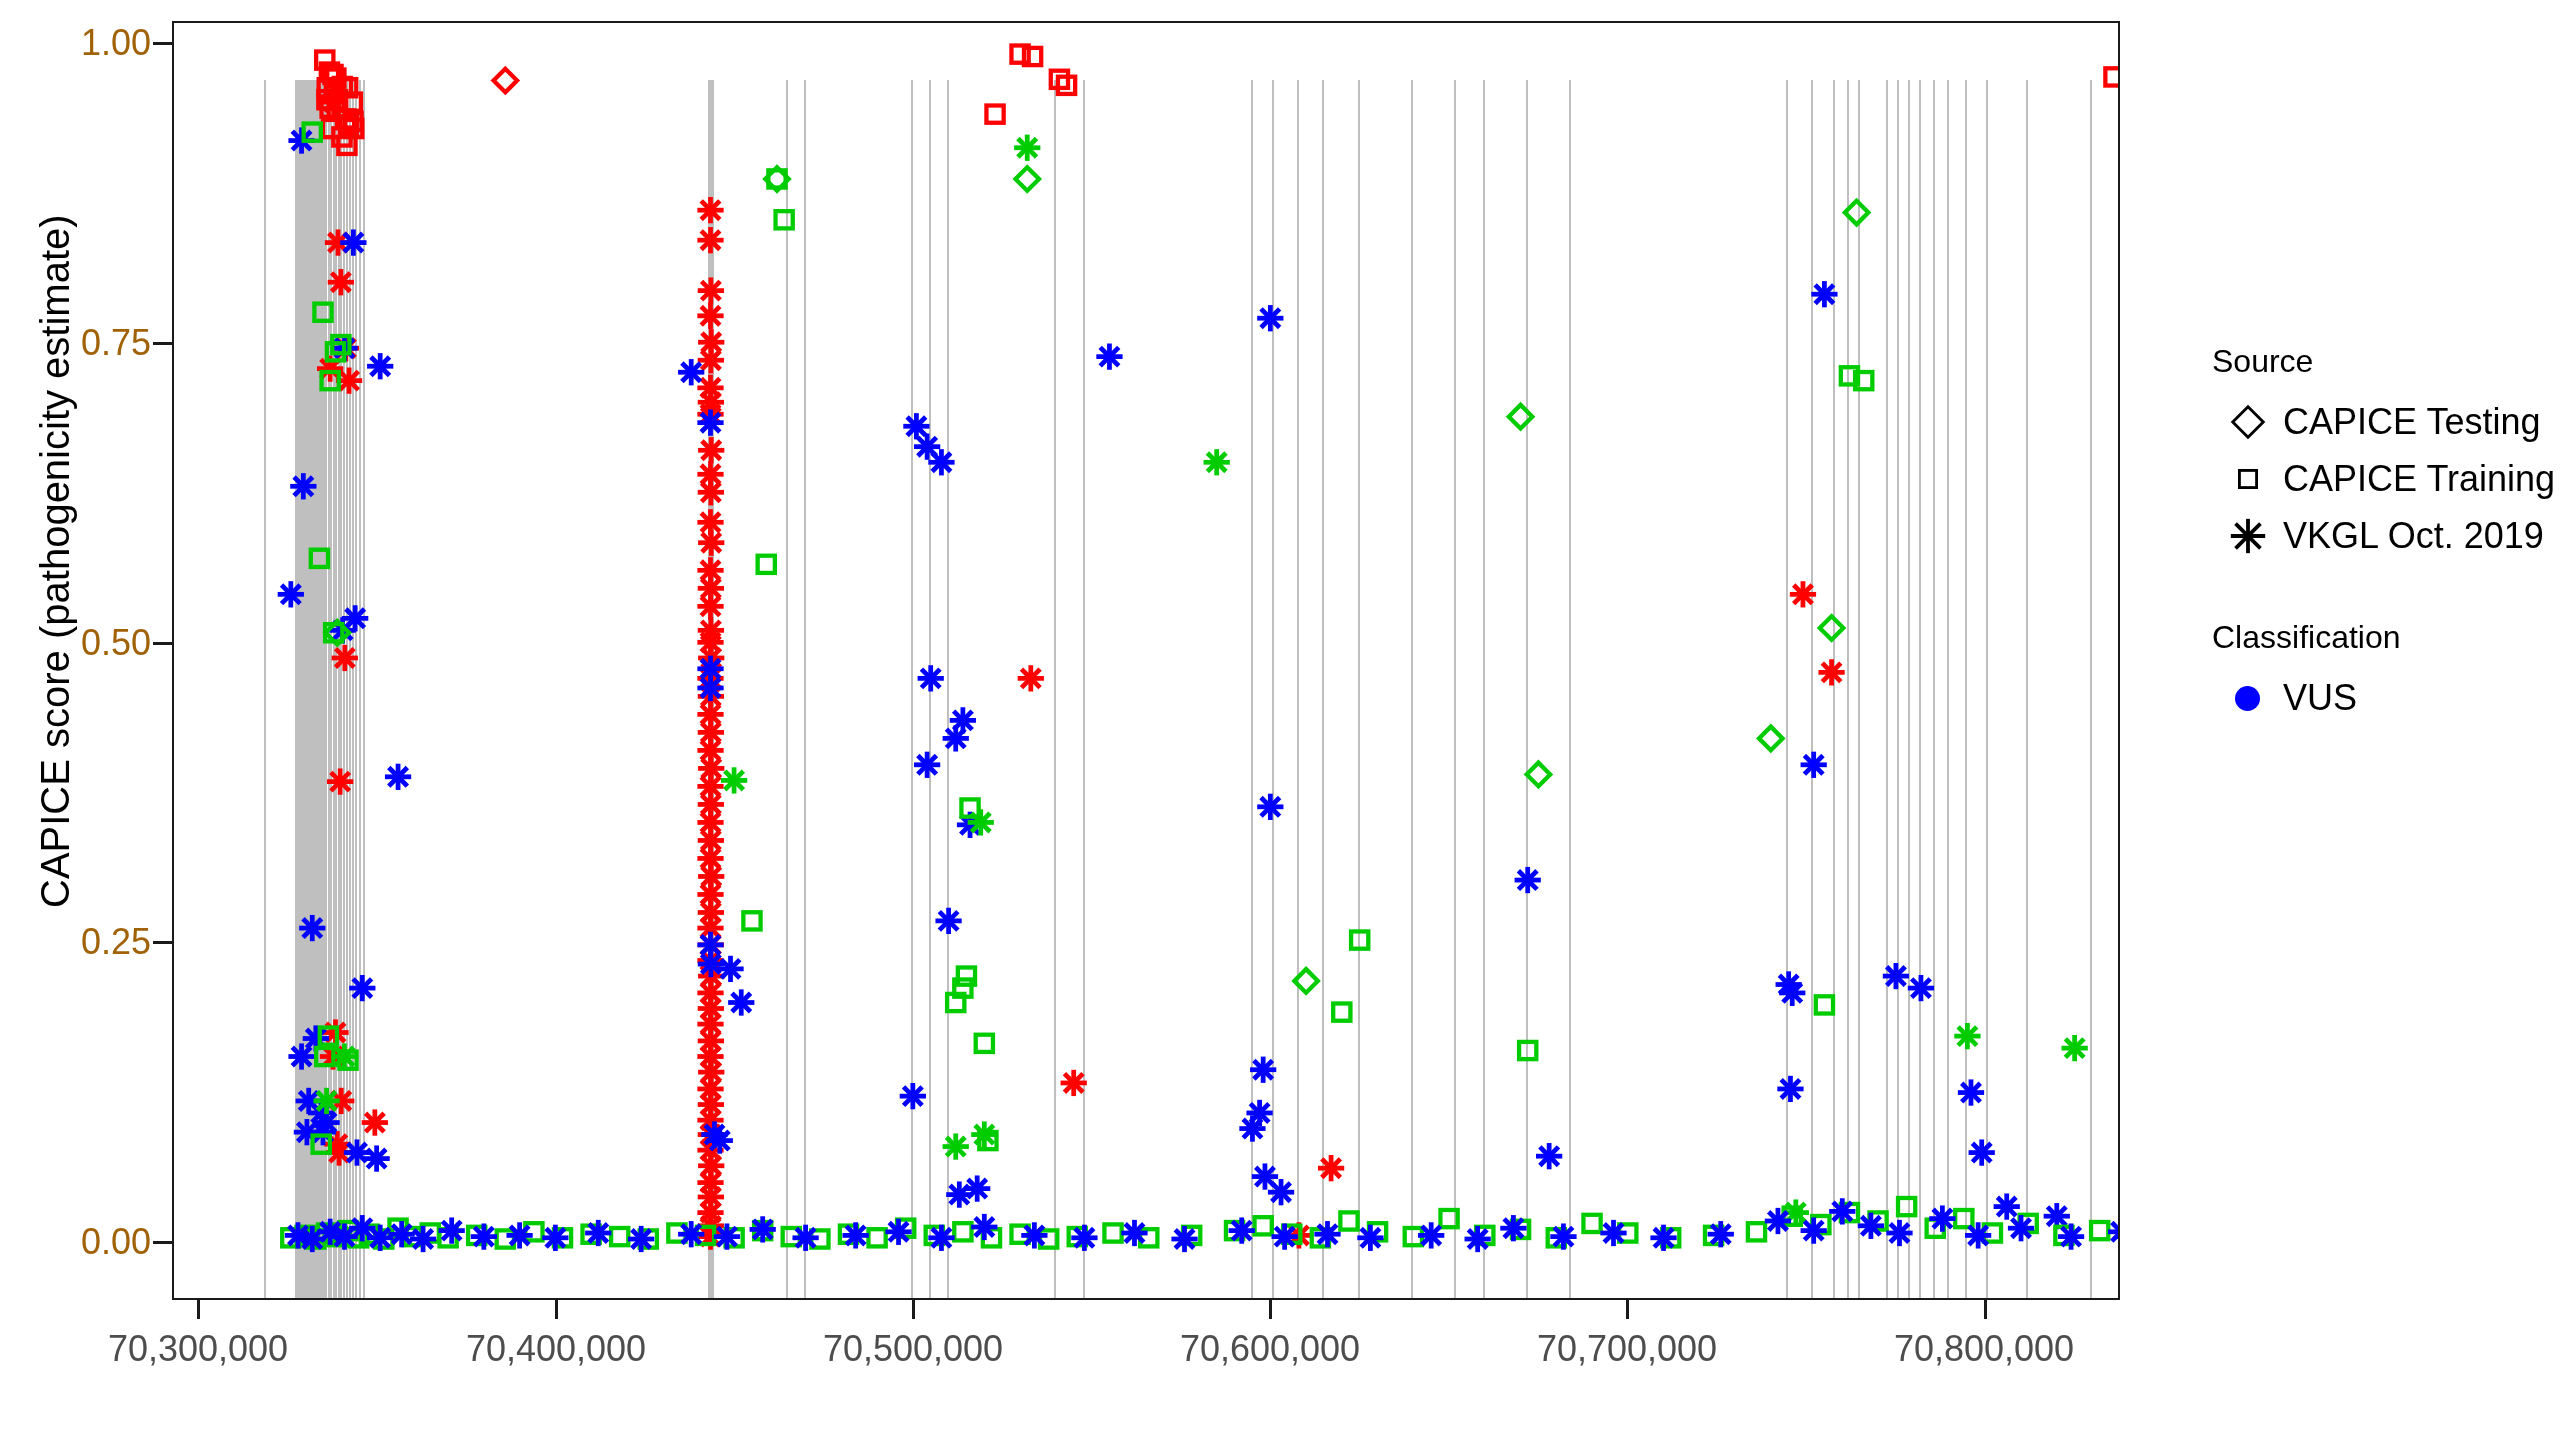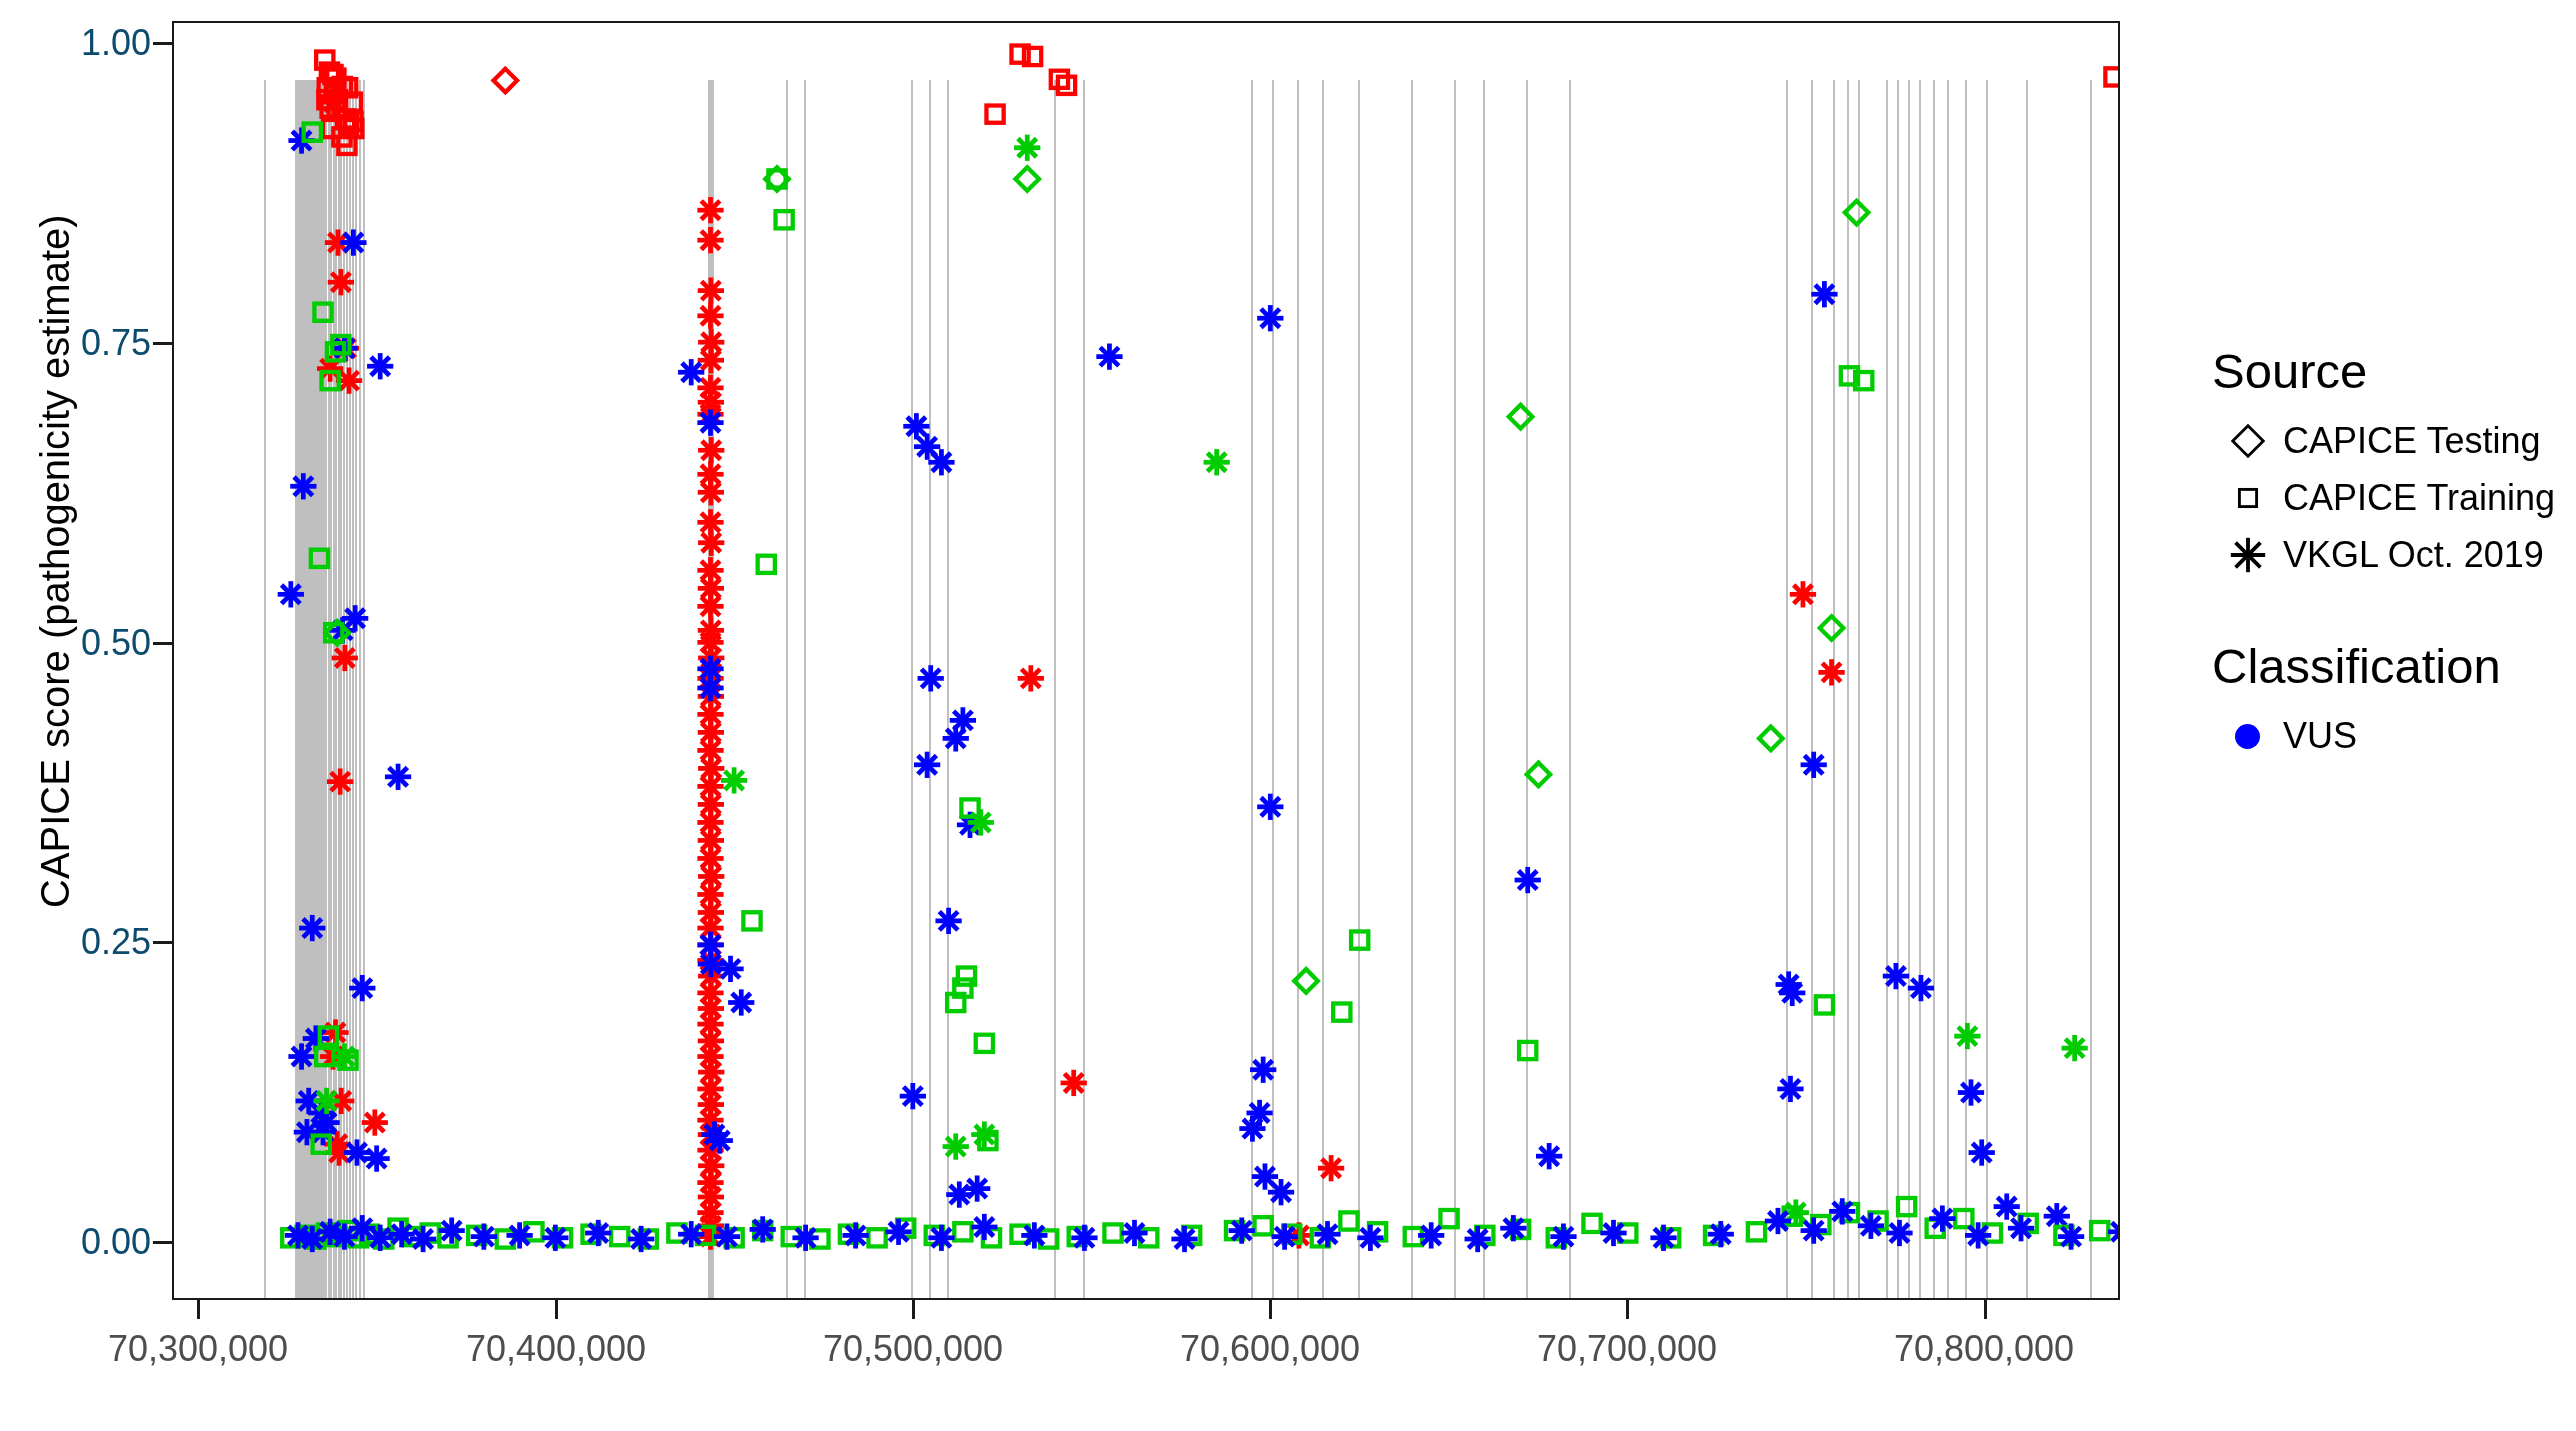--- a/index.html
+++ b/index.html
@@ -11,38 +11,38 @@
   
   #panel{position:absolute;left:172px;top:21px;width:1948px;height:1279px;
          background:#ffffff;border:2.9px solid #1a1a1a;box-sizing:border-box;}
   #plotarea{position:absolute;left:0;top:0;width:100%;height:100%;overflow:hidden;}
   #exons{position:absolute;left:0;top:0;width:100%;height:100%;}
   .exon{position:absolute;top:57px;bottom:0;background:#bfbfbf;}
   #pointsvg{position:absolute;left:0;top:0;width:100%;height:100%;}
 
   
   .ytick-lab{position:absolute;right:1.9px;transform:translateY(-50%);
-             font-size:36px;color:#0c4a6e;text-align:right;white-space:nowrap;}
+             font-size:36px;color:#a16207;text-align:right;white-space:nowrap;}
   .ytick-mark{position:absolute;width:19px;height:2.9px;background:#1a1a1a;}
   #ylabels{position:absolute;left:0;top:0;width:153px;height:1431px;}
 
   #ytitle{position:absolute;left:-250px;top:580px;width:611px;
           transform:rotate(-90deg);transform-origin:center center;
           font-size:40px;color:#000;text-align:center;white-space:nowrap;}
 
   
   .xtick-mark{position:absolute;top:1300px;width:2.9px;height:19px;background:#1a1a1a;}
   .xtick-lab{position:absolute;top:1328px;transform:translateX(-50%);
              font-size:36px;color:#4d4d4d;white-space:nowrap;}
   #xtitle{position:absolute;left:172px;top:1380px;width:1948px;text-align:center;
           font-size:40px;color:#000;white-space:nowrap;}
 
   
   #legend{position:absolute;left:2212px;top:343px;width:343px;}
-  .leg-title{font-size:49px;color:#000;margin:0 0 13.4px 0;white-space:nowrap;}
+  .leg-title{font-size:32px;color:#000;margin:0 0 13.4px 0;white-space:nowrap;}
   .leg-row{display:flex;align-items:center;height:57px;}
   .leg-key{width:71px;height:57px;display:flex;align-items:center;justify-content:center;flex:0 0 71px;}
   .leg-lab{font-size:36px;color:#000;white-space:nowrap;}
   .leg-gap{height:55px;}
   .dot{width:25px;height:25px;border-radius:50%;display:block;}
 </style>
 </head>
 <body>
 
 <div id="root">

